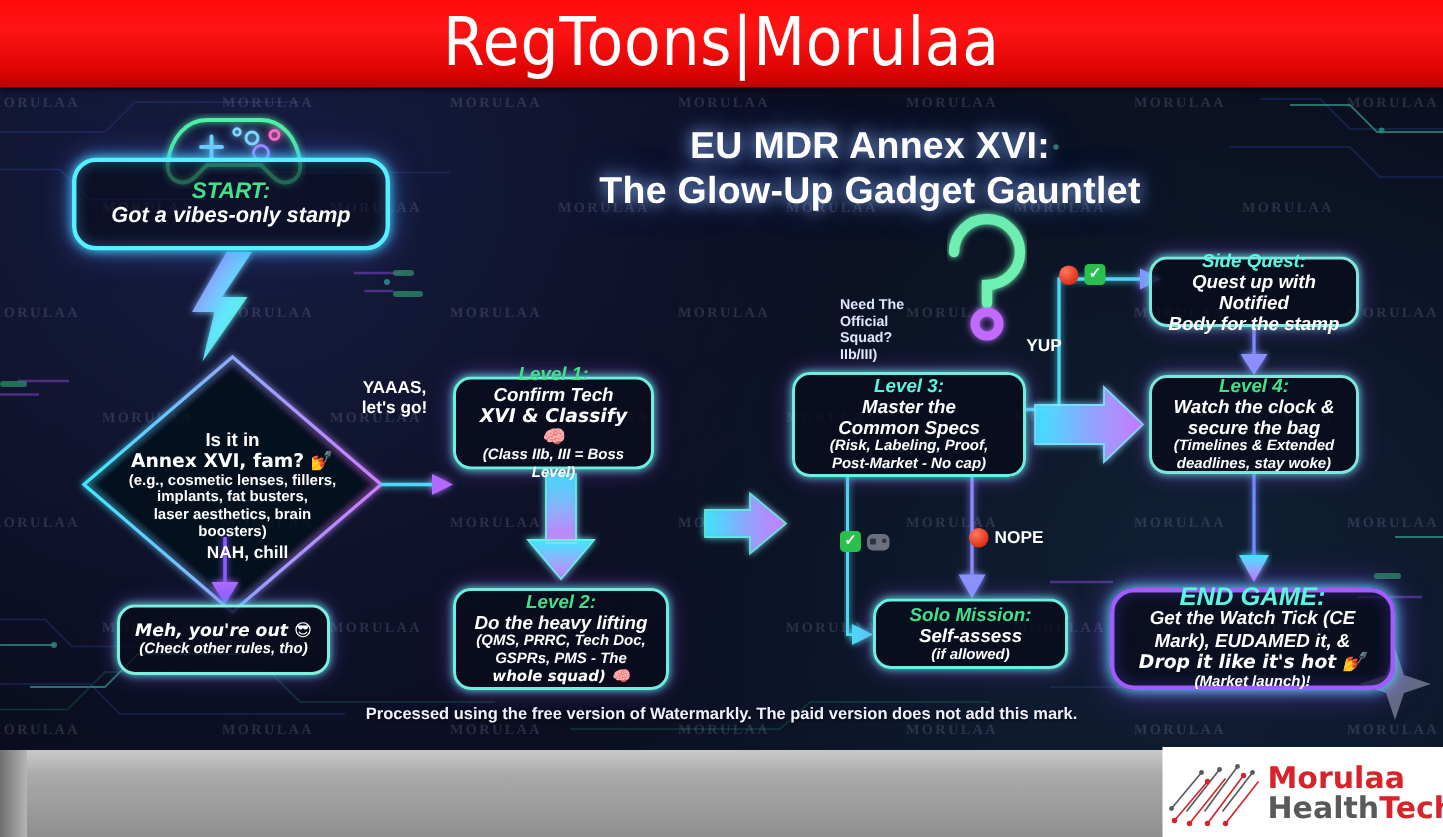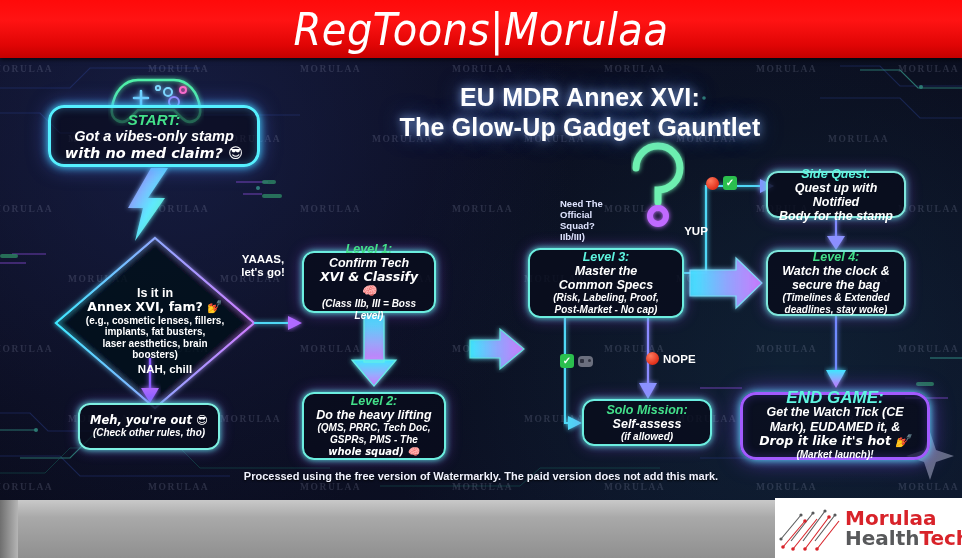--- a/index.html
+++ b/index.html
@@ -10,21 +10,20 @@
   }
   #stage{position:relative;width:962px;height:558px;overflow:hidden;}
 
   
   .banner{
     position:absolute;left:0;top:0;width:962px;height:58px;
     background:linear-gradient(180deg,#ff0a0a 0%,#ff1313 35%,#e00505 78%,#c40000 100%);
     display:flex;align-items:center;justify-content:center;
     box-shadow:0 2px 4px rgba(0,0,0,.6);
     z-index:40;
-    font-style:italic;
   }
   .banner-text{
     color:#ffffff;font-size:40px;line-height:40px;
     font-family:"DejaVu Sans", sans-serif;
     font-weight:400;letter-spacing:.5px;
     transform:scaleY(1.12);
   }
 
   
   .canvas{
@@ -394,21 +393,20 @@
     </svg>
 
     <div class="chart-title">
       <div>EU MDR Annex XVI:</div>
       <div>The Glow-Up Gadget Gauntlet</div>
     </div>
 
     <div class="node n-start">
       <div class="hd gr">START:</div>
       <div class="bd">Got a vibes-only stamp</div>
-      <div class="bd emoji">with no med claim? 😎</div>
     </div>
 
     <div class="diamond-wrap">
       <div class="diamond-txt">
         <div class="hd">Is it in</div>
         <div class="hd emoji">Annex XVI, fam? 💅</div>
         <div class="sm">(e.g., cosmetic lenses, fillers,</div>
         <div class="sm">implants, fat busters,</div>
         <div class="sm">laser aesthetics, brain</div>
         <div class="sm">boosters)</div>

